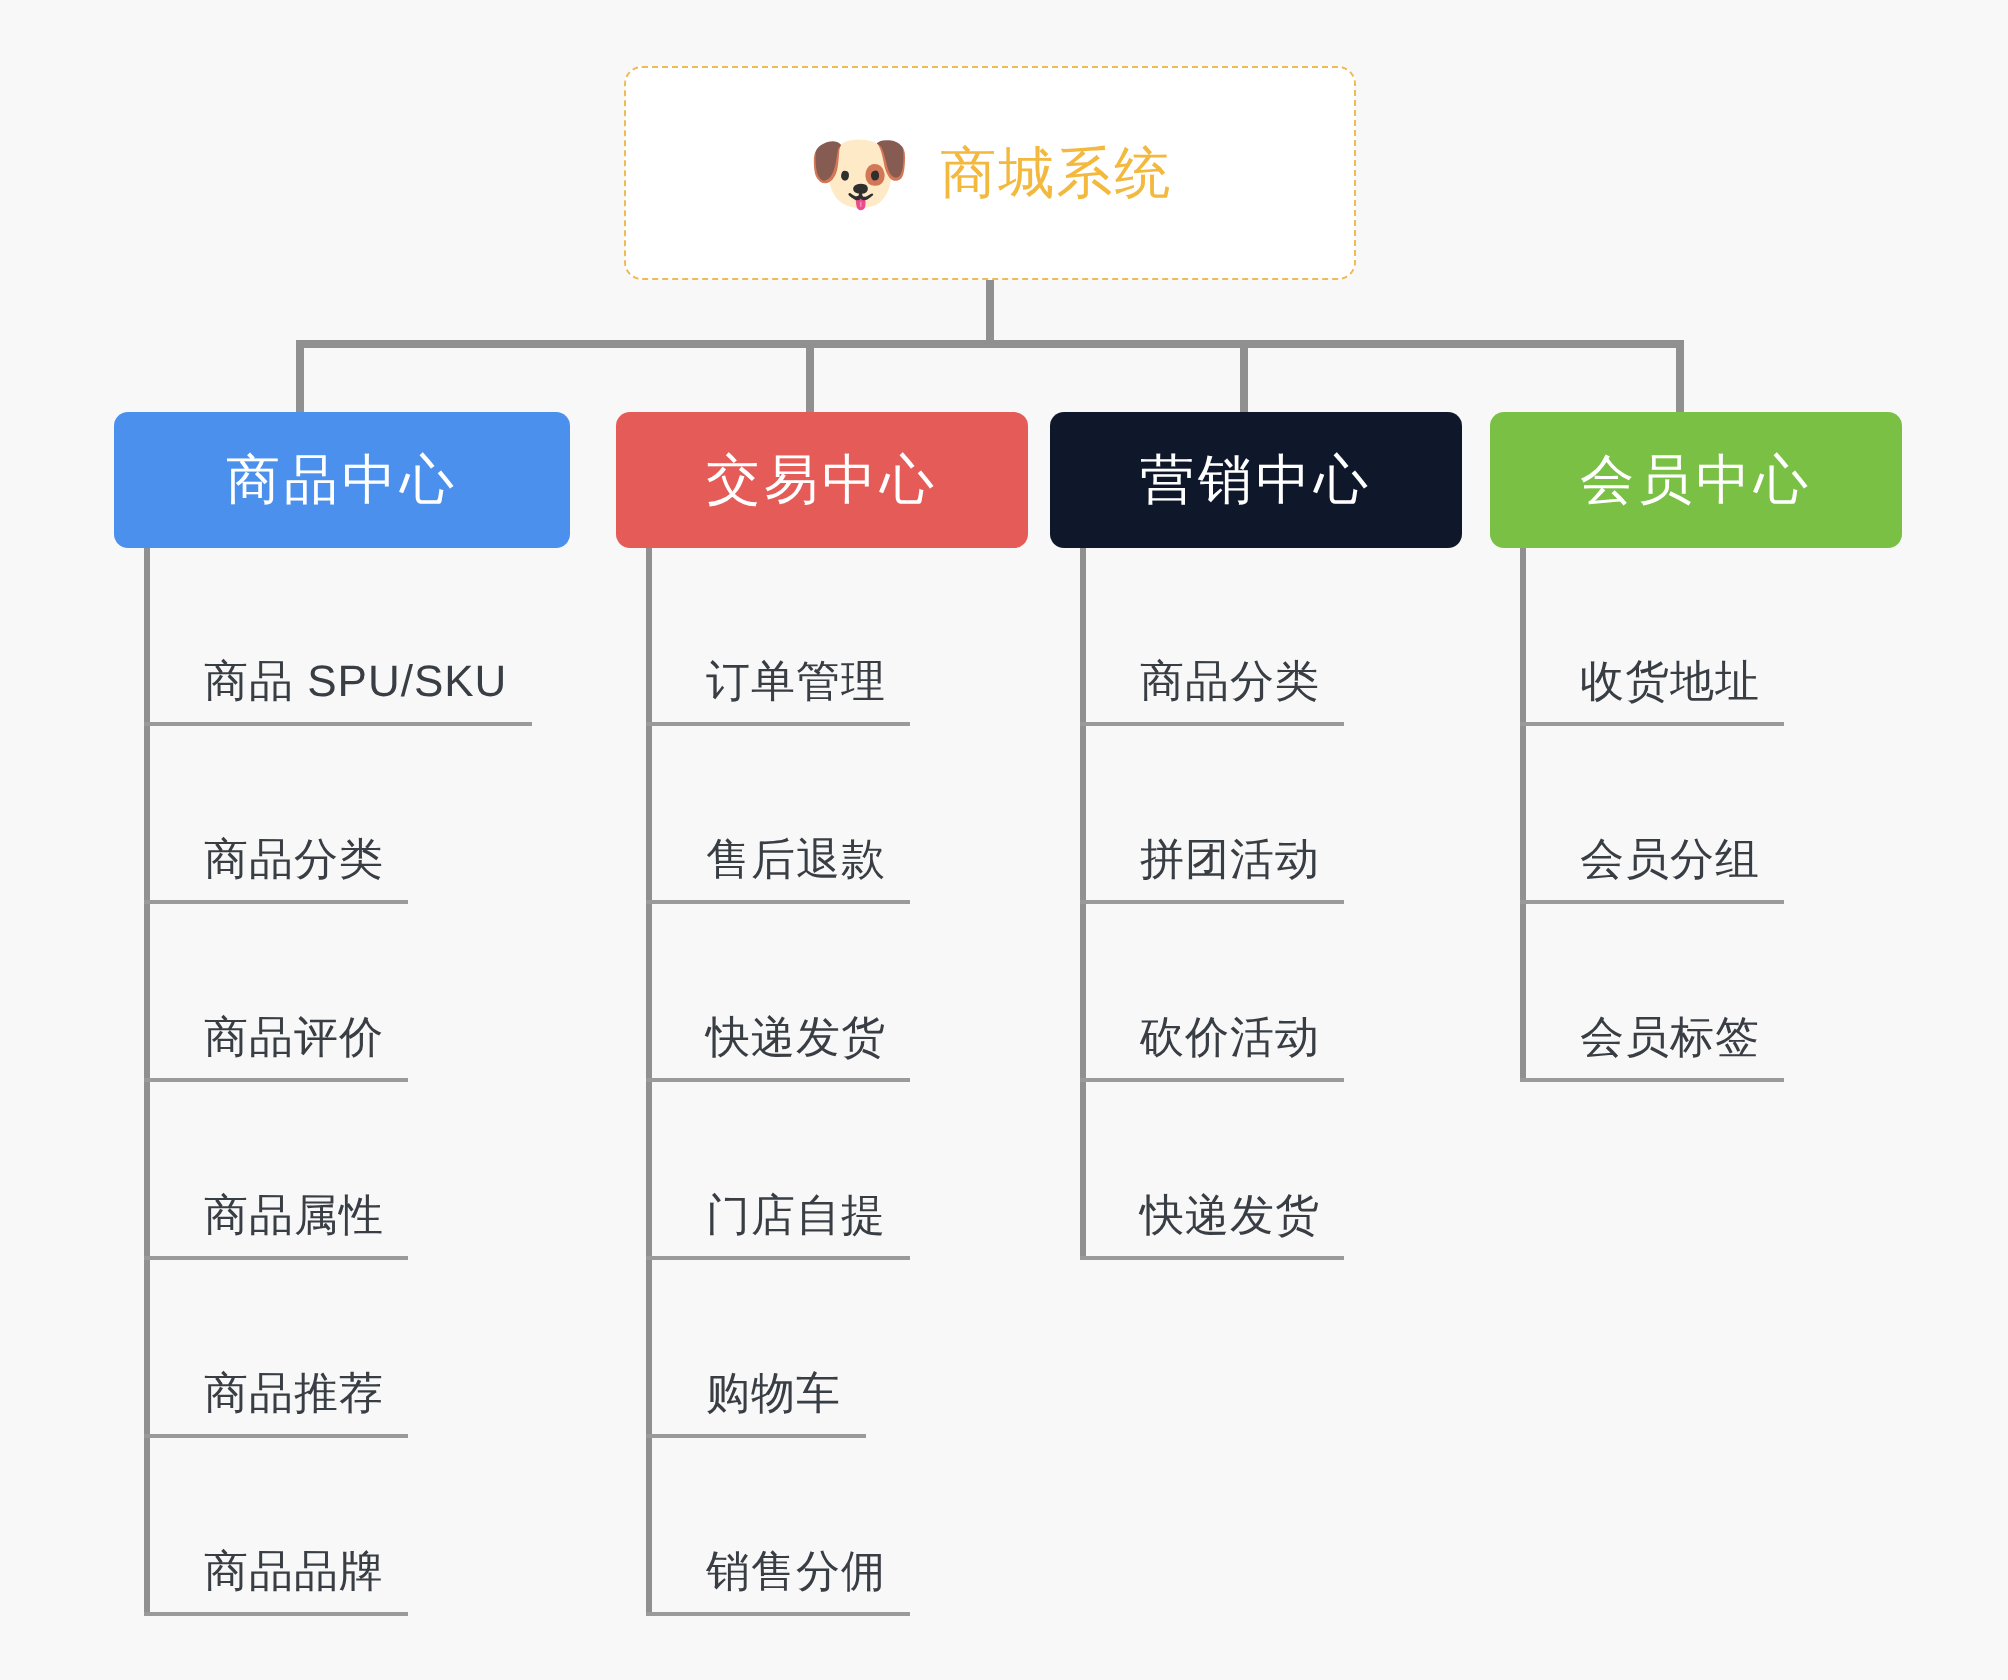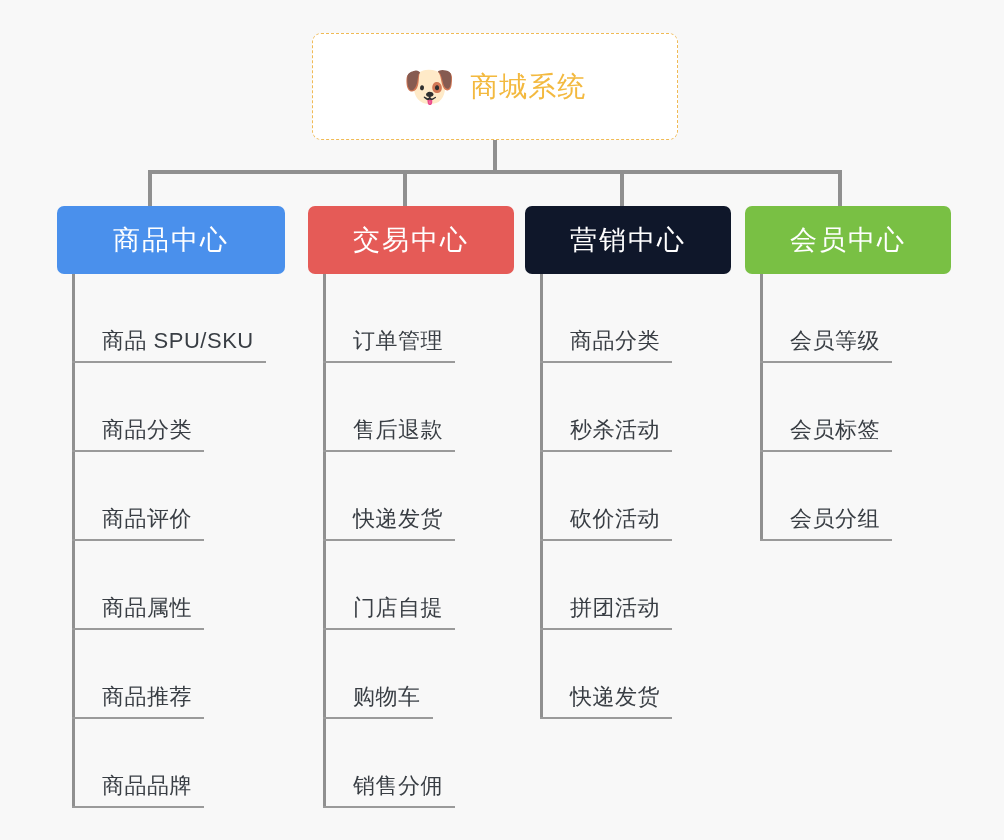--- a/index.html
+++ b/index.html
@@ -226,52 +226,48 @@
     <div class="cat-header c-orange">
       <span>营销中心</span>
     </div>
     <div class="branch">
       <div class="trunk"></div>
       <div class="leaf">
         <span class="leaf-label">商品分类</span>
         <div class="leaf-rule" style="width: 132px;"></div>
       </div>
       <div class="leaf">
-        <span class="leaf-label">秒杀活动</span>
+        <span class="leaf-label">拼团活动</span>
         <div class="leaf-rule" style="width: 132px;"></div>
       </div>
       <div class="leaf">
         <span class="leaf-label">砍价活动</span>
-        <div class="leaf-rule" style="width: 132px;"></div>
-      </div>
-      <div class="leaf">
-        <span class="leaf-label">拼团活动</span>
         <div class="leaf-rule" style="width: 132px;"></div>
       </div>
       <div class="leaf">
         <span class="leaf-label">快递发货</span>
         <div class="leaf-rule" style="width: 132px;"></div>
       </div>
     </div>
   </div>
 
   <div class="column col4">
     <div class="cat-header c-green">
       <span>会员中心</span>
     </div>
     <div class="branch">
       <div class="trunk"></div>
       <div class="leaf">
-        <span class="leaf-label">会员等级</span>
+        <span class="leaf-label">收货地址</span>
+        <div class="leaf-rule" style="width: 132px;"></div>
+      </div>
+      <div class="leaf">
+        <span class="leaf-label">会员分组</span>
         <div class="leaf-rule" style="width: 132px;"></div>
       </div>
       <div class="leaf">
         <span class="leaf-label">会员标签</span>
         <div class="leaf-rule" style="width: 132px;"></div>
       </div>
-      <div class="leaf">
-        <span class="leaf-label">会员分组</span>
-        <div class="leaf-rule" style="width: 132px;"></div>
-      </div>
     </div>
   </div>
 
 </div>
 
 </body></html>

